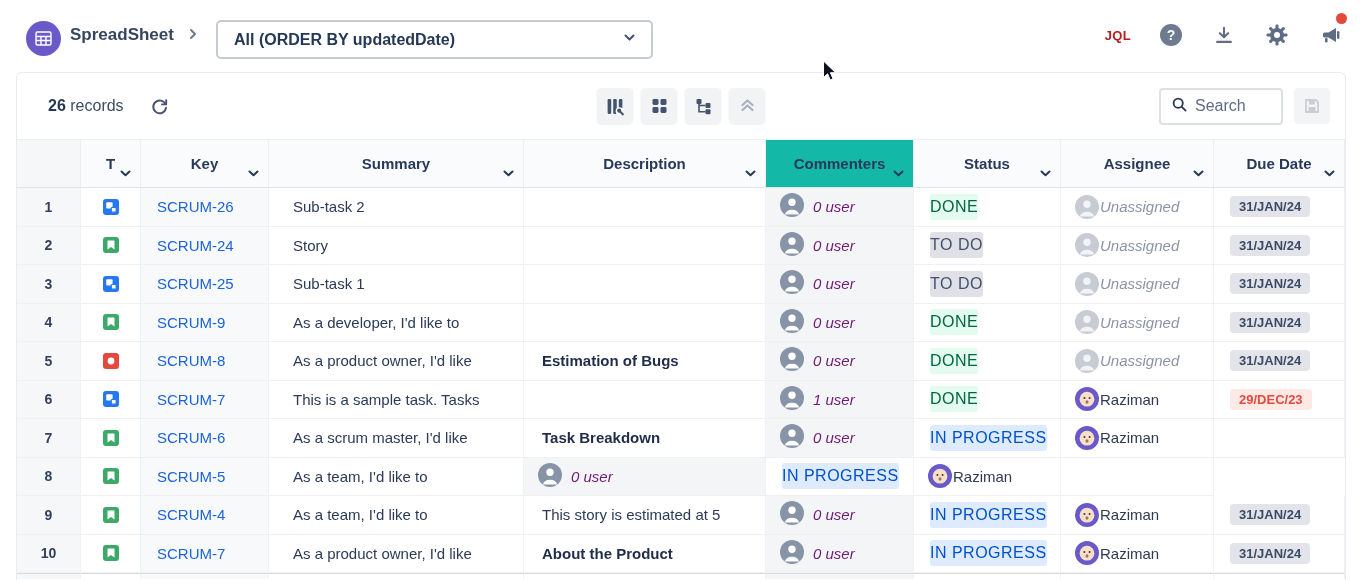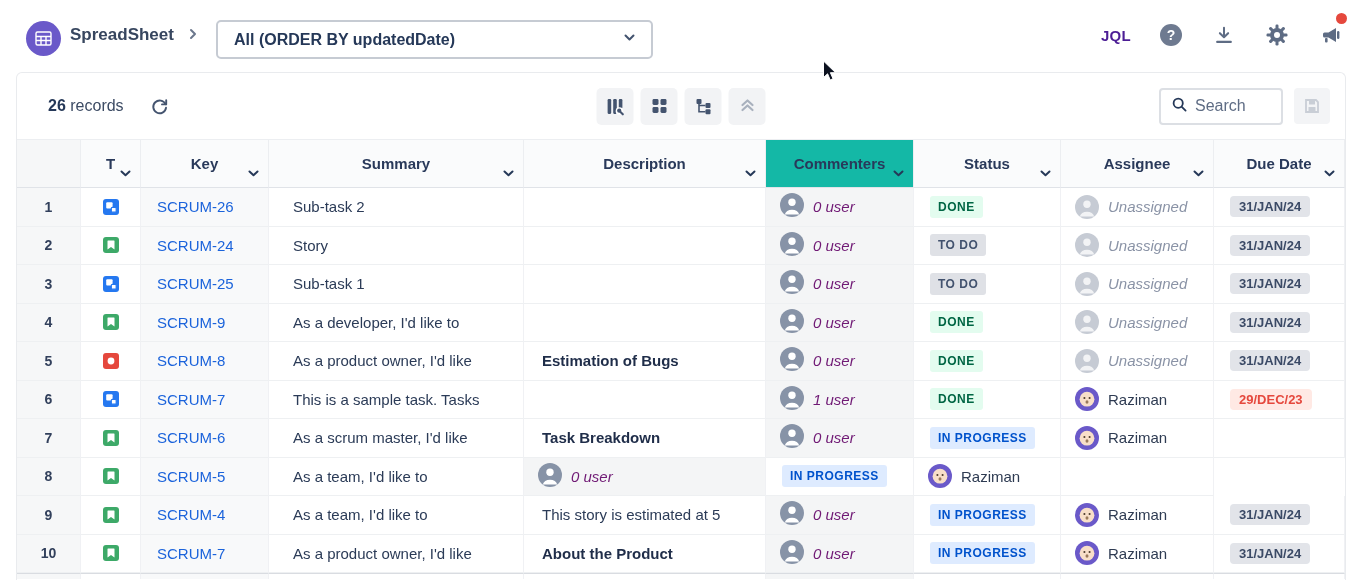--- a/index.html
+++ b/index.html
@@ -12,21 +12,21 @@
   .logo { position:absolute; left:26px; top:21px; width:35px; height:35px; border-radius:50%;
     background:#6A59C9; display:flex; align-items:center; justify-content:center; }
   .app-title { position:absolute; left:70px; top:0; height:70px; display:flex; align-items:center;
     font-size:17px; font-weight:700; color:#37465f; }
   .crumb-chev { position:absolute; left:186px; top:27px; }
   .filter-dd { position:absolute; left:216px; top:20px; width:437px; height:39px;
     border:2px solid #c6cbd3; border-radius:5px; background:#fff; display:flex; align-items:center;
     padding:0 14px 0 16px; cursor:pointer; }
   .filter-dd .val { font-size:16px; font-weight:700; color:#253858; flex:1; }
   .top-actions { position:absolute; right:26px; top:0; height:70px; display:flex; align-items:center; gap:27px; }
-  .jql { font-size:15px; font-weight:700; color:#4c1d95; letter-spacing:.3px; cursor:pointer; }
+  .jql { font-size:13px; font-weight:700; color:#b91c1c; letter-spacing:.3px; cursor:pointer; }
   .icon-btn { width:26px; height:26px; display:flex; align-items:center; justify-content:center; cursor:pointer; }
   .help-circle { width:22px; height:22px; border-radius:50%; background:#6e7a90; color:#fff;
     font-size:14px; font-weight:700; display:flex; align-items:center; justify-content:center; }
   .mega-wrap { position:relative; }
   .red-dot { position:absolute; right:-4px; top:-9px; width:11px; height:11px; border-radius:50%; background:#e5483d; }
 
   
   .panel { position:absolute; left:16px; top:72px; width:1330px; height:508px;
     border:1px solid #e9ebee; border-bottom:none; border-radius:6px 6px 0 0; background:#fff; }
 
@@ -61,25 +61,25 @@
   .c-num { justify-content:center; background:#f6f7f8; font-weight:700; font-size:14px; color:#32405c; cursor:pointer; }
   .c-type { justify-content:center; cursor:pointer; }
   .c-key { padding-left:16px; background:#f8f9fa; cursor:pointer; }
   .keylink { color:#1b63db; text-decoration:none; cursor:pointer; }
   .c-sum { padding-left:24px; cursor:text; }
   .c-desc { padding-left:18px; cursor:text; }
   .c-desc .bold { font-weight:700; color:#1f2d49; }
   .c-comm { padding-left:14px; background:#f4f5f6; gap:9px; cursor:default; }
   .muted { font-style:italic; color:#701a75; }
   .c-status { padding-left:16px; cursor:pointer; }
-  .badge { font-size:12px; font-weight:700; letter-spacing:.5px; padding:4px 8px; border-radius:3px; }
+  .badge { font-size:16px; font-weight:400; letter-spacing:.5px; padding:4px 0; border-radius:3px; }
   .st-done { background:#e3fcef; color:#006644; }
   .st-to-do { background:#dfe1e6; color:#42526e; }
   .st-in-progress { background:#deebff; color:#0052cc; }
-  .c-assignee { padding-left:14px; gap:9px; cursor:pointer; }
+  .c-assignee { padding-left:14px; gap:1px; cursor:pointer; }
   .c-assignee .avatar { display:none; }
   .c-assignee.as-unassigned .una { display:inline-flex; }
   .c-assignee.as-user .raz { display:inline-flex; }
   .c-assignee.as-unassigned .aname { font-style:italic; color:#8a93a6; }
   .aname { color:#2e3b52; }
   .c-due { padding-left:16px; cursor:pointer; }
   .due-badge { font-size:13px; font-weight:700; color:#3b4a66; background:#e2e4e9;
     padding:3px 9px; border-radius:4px; }
   .due-badge.overdue { color:#e5483d; background:#ffe9e4; }
 

